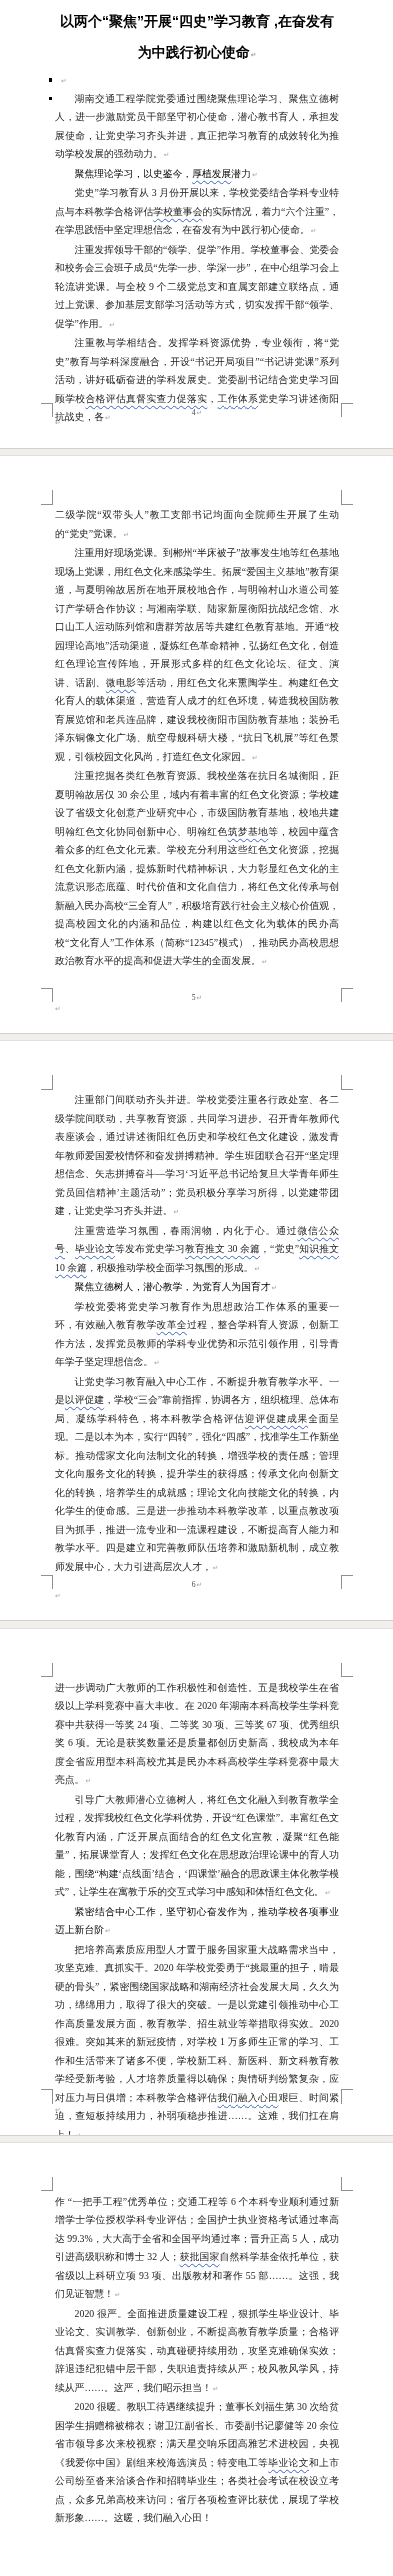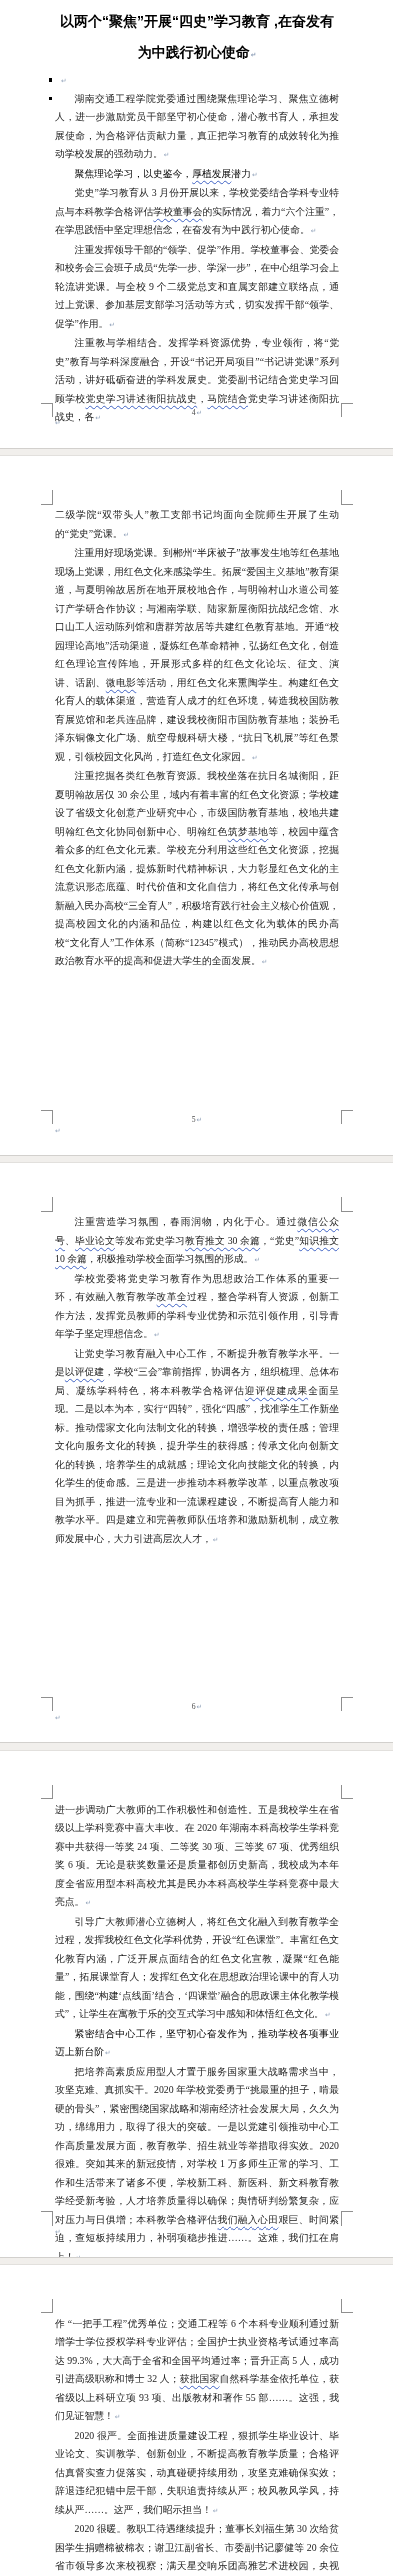--- a/index.html
+++ b/index.html
@@ -27,49 +27,51 @@
   .mark.br{right:41px;bottom:31px;border-left-width:0.5px;border-top-width:0.5px;}
 </style>
 </head>
 <body>
 
 <div id="doc">
     <div class="page" style="height: 448px;">
       <div class="content first">
         <div class="title"><span>以两个“聚焦”开展“四史”学习教育 ,在奋发有为中践行初心使命</span><span class="pilcrow">↵</span></div>
         <div class="blankline"><span class="square"></span><span class="pilcrow">↵</span></div>
-        <div class="para"><span class="square"></span><span>湖南交通工程学院党委通过围绕聚焦理论学习、聚焦立德树人，进一步激励党员干部坚守初心使命，潜心教书育人，承担发展使命，为合格评估贡献力量，真正把学习教育的成效转化为推动学校发展的强劲动力。</span><span class="pilcrow">↵</span></div>
+        <div class="para"><span class="square"></span><span>湖南交通工程学院党委通过围绕聚焦理论学习、聚焦立德树人，进一步激励党员干部坚守初心使命，潜心教书育人，承担发展使命，让党史学习齐头并进，真正把学习教育的成效转化为推动学校发展的强劲动力。</span><span class="pilcrow">↵</span></div>
         <div class="heading"><span>聚焦理论学习，以史鉴今，<span class="sq">厚植发展</span>潜力</span><span class="pilcrow">↵</span></div>
         <div class="para"><span>党史”学习教育从 3 月份开展以来，学校党委结合学科专业特点与本科教学合格评估<span class="sq">学校董事会</span>的实际情况，着力“六个注重”，在学思践悟中坚定理想信念，在奋发有为中践行初心使命。</span><span class="pilcrow">↵</span></div>
         <div class="para"><span>注重发挥领导干部的“领学、促学”作用。学校董事会、党委会和校务会三会班子成员“先学一步、学深一步”，在中心组学习会上轮流讲党课。与全校 9 个二级党总支和直属支部建立联络点，通过上党课、参加基层支部学习活动等方式，切实发挥干部“领学、促学”作用。</span><span class="pilcrow">↵</span></div>
-        <div class="para"><span>注重教与学相结合。发挥学科资源优势，专业领衔，将“党史”教育与学科深度融合，开设“书记开局项目”“书记讲党课”系列活动，讲好砥砺奋进的学科发展史。党委副书记结合党史学习回顾学校<span class="sq">党史学习讲述衡阳抗战史</span>，<span class="sq">马院结合</span>党史学习讲述衡阳抗战史，各</span><span class="pilcrow">↵</span></div>
+        <div class="para"><span>注重教与学相结合。发挥学科资源优势，专业领衔，将“党史”教育与学科深度融合，开设“书记开局项目”“书记讲党课”系列活动，讲好砥砺奋进的学科发展史。党委副书记结合党史学习回顾学校<span class="sq">合格评估真督实查力促落实</span>，<span class="sq">工作体系</span>党史学习讲述衡阳抗战史，各</span><span class="pilcrow">↵</span></div>
       </div>
       <div class="mark bl"></div>
       <div class="mark br"></div>
       <div class="footer"><span>4</span><span class="pilcrow">↵</span></div>
       <span class="stray">↵</span>
     </div>
     <div class="band"></div>
-    <div class="page" style="height: 699px;">
+    <div class="page" style="height: 577px;">
       <div class="content">
         <div class="para cont"><span>二级学院“双带头人”教工支部书记均面向全院师生开展了生动的“党史”党课。</span><span class="pilcrow">↵</span></div>
         <div class="para"><span>注重用好现场党课。到郴州“半床被子”故事发生地等红色基地现场上党课，用红色文化来感染学生。拓展“爱国主义基地”教育渠道，与夏明翰故居所在地开展校地合作，与明翰村山水道公司签订产学研合作协议；与湘南学联、陆家新屋衡阳抗战纪念馆、水口山工人运动陈列馆和唐群芳故居等共建红色教育基地。开通“校园理论高地”活动渠道，凝炼红色革命精神，弘扬红色文化，创造红色理论宣传阵地，开展形式多样的红色文化论坛、征文、演讲、话剧、<span class="sq">微电影</span>等活动，用红色文化来熏陶学生。构建红色文化育人的载体渠道，营造育人成才的红色环境，铸造我校国防教育展览馆和老兵连品牌，建设我校衡阳市国防教育基地；装扮毛泽东铜像文化广场、航空母舰科研大楼，“抗日飞机展”等红色景观，引领校园文化风尚，打造红色文化家园。</span><span class="pilcrow">↵</span></div>
         <div class="para"><span>注重挖掘各类红色教育资源。我校坐落在抗日名城衡阳，距夏明翰故居仅 30 余公里，域内有着丰富的红色文化资源；学校建设了省级文化创意产业研究中心，市级国防教育基地，校地共建明翰红色文化协同创新中心、明翰红色<span class="sq">筑梦基地</span>等，校园中蕴含着众多的红色文化元素。学校充分利用这些红色文化资源，挖掘红色文化新内涵，提炼新时代精神标识，大力彰显红色文化的主流意识形态底蕴、时代价值和文化自信力，将红色文化传承与创新融入民办高校“三全育人”，积极培育践行社会主义核心价值观，提高校园文化的内涵和品位，构建以红色文化为载体的民办高校“文化育人”工作体系（简称“12345”模式），推动民办高校思想政治教育水平的提高和促进大学生的全面发展。</span><span class="pilcrow">↵</span></div>
       </div>
       <div class="mark tl"></div>
       <div class="mark tr"></div>
       <div class="mark bl"></div>
       <div class="mark br"></div>
       <div class="footer"><span>5</span><span class="pilcrow">↵</span></div>
       <span class="stray">↵</span>
     </div>
     <div class="band"></div>
     <div class="page" style="height: 579px;">
       <div class="content">
+        <div class="para"><span>注重部门间联动齐头并进。学校党委注重各行政处室、各二级学院间联动，共享教育资源，共同学习进步。召开青年教师代表座谈会，通过讲述衡阳红色历史和学校红色文化建设，激发青年教师爱国爱校情怀和奋发拼搏精神。学生班团联合召开“坚定理想信念、矢志拼搏奋斗—学习‘习近平总书记给复旦大学青年师生党员回信精神’主题活动”；党员积极分享学习所得，以党建带团建，让党史学习齐头并进。</span><span class="pilcrow">↵</span></div>
         <div class="para"><span>注重营造学习氛围，春雨润物，内化于心。通过<span class="sq">微信公众号</span>、<span class="sq">毕业论文</span>等发布党史学习<span class="sq">教育推文 30 余篇</span>，“党史”<span class="sq">知识推文 10 余篇</span>，积极推动学校全面学习氛围的形成。</span><span class="pilcrow">↵</span></div>
+        <div class="heading"><span>聚焦立德树人，潜心教学，为党育人为国育才</span><span class="pilcrow">↵</span></div>
         <div class="para"><span>学校党委将党史学习教育作为思想政治工作体系的重要一环，有效融入教育教学<span class="sq">改革全</span>过程，整合学科育人资源，创新工作方法，发挥党员教师的学科专业优势和示范引领作用，引导青年学子坚定理想信念。</span><span class="pilcrow">↵</span></div>
         <div class="para"><span>让党史学习教育融入中心工作，不断提升教育教学水平。一是<span class="sq">以评促建</span>，学校“三会”靠前指挥，协调各方，组织梳理、总体布局、凝练学科特色，将本科教学合格评估<span class="sq">迎评促建成果</span>全面呈现。二是以本为本，实行“四转”，强化“四感”，找准学生工作新坐标。推动儒家文化向法制文化的转换，增强学校的责任感；管理文化向服务文化的转换，提升学生的获得感；传承文化向创新文化的转换，培养学生的成就感；理论文化向技能文化的转换，内化学生的使命感。三是进一步推动本科教学改革，以重点教改项目为抓手，推进一流专业和一流课程建设，不断提高育人能力和教学水平。四是建立和完善教师队伍培养和激励新机制，成立教师发展中心，大力引进高层次人才，</span><span class="pilcrow">↵</span></div>
       </div>
       <div class="mark tl"></div>
       <div class="mark tr"></div>
       <div class="mark bl"></div>
       <div class="mark br"></div>
       <div class="footer"><span>6</span><span class="pilcrow">↵</span></div>
       <span class="stray">↵</span>
     </div>

